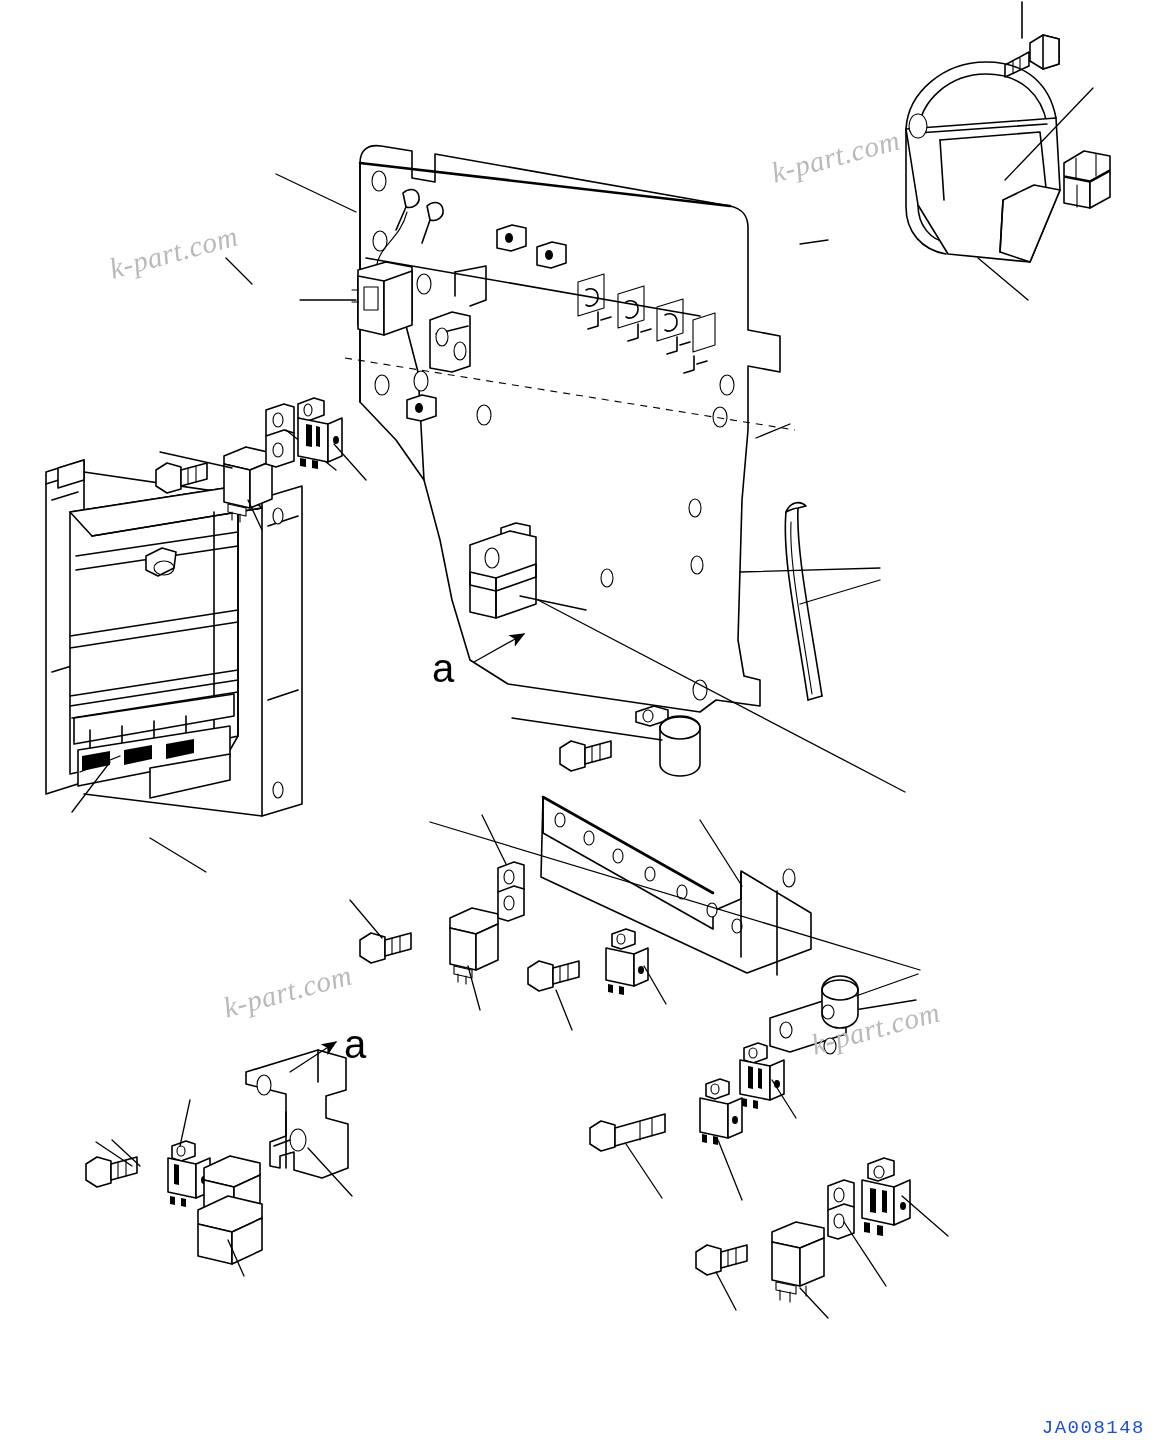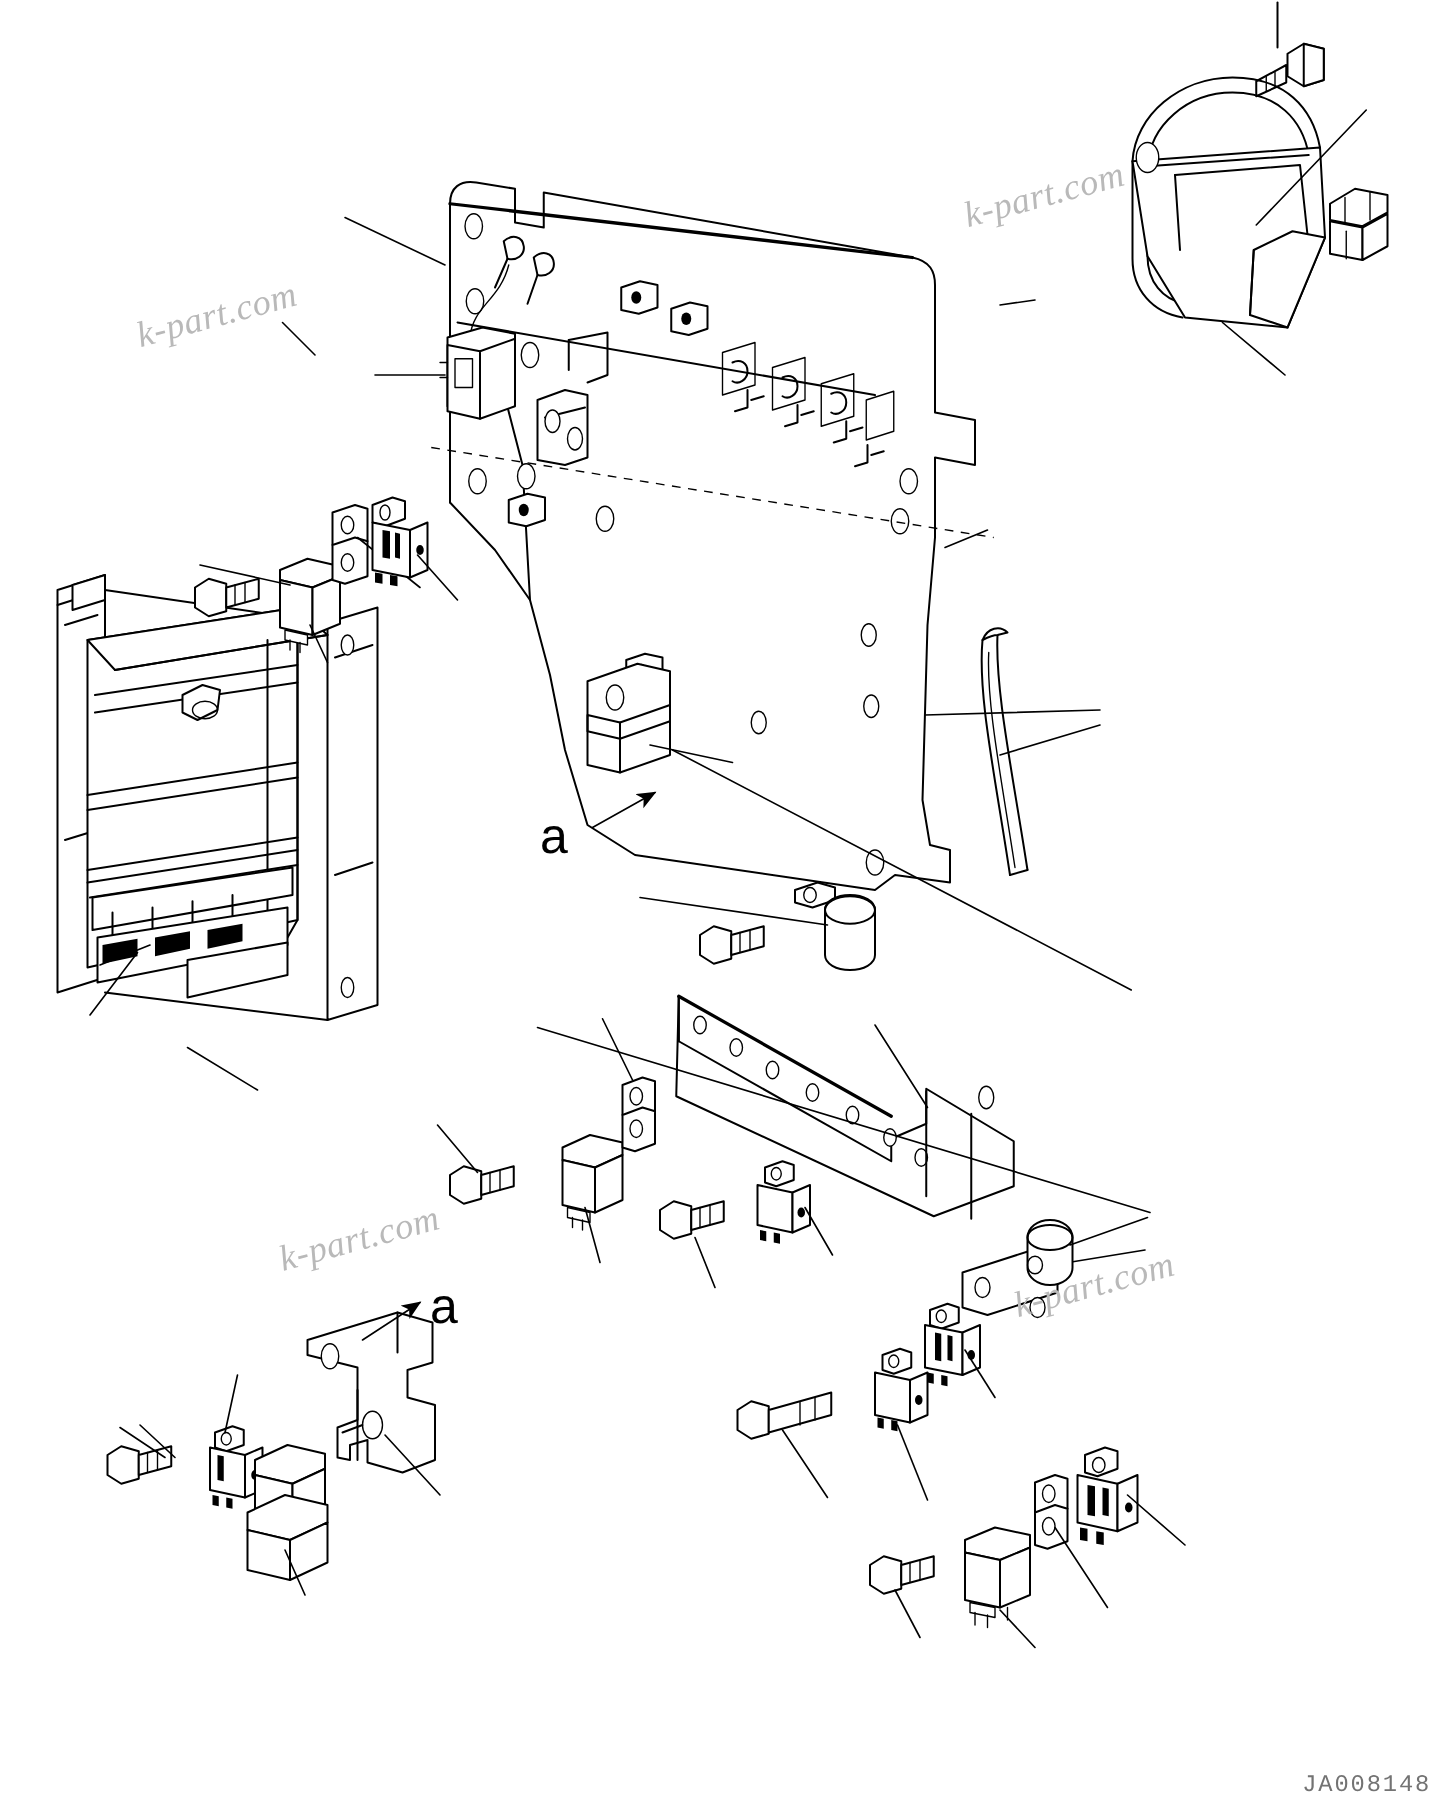--- a/index.html
+++ b/index.html
@@ -15,21 +15,21 @@
   .ln-h{fill:none;stroke:#000;stroke-width:2.6;stroke-linecap:round;stroke-linejoin:round;}
   .lead{fill:none;stroke:#000;stroke-width:1.3;stroke-linecap:round;}
   .dash{fill:none;stroke:#000;stroke-width:1.1;stroke-dasharray:7 6;}
   .wht{fill:#ffffff;stroke:#000;stroke-width:1.6;stroke-linejoin:round;}
   .wht-t{fill:#ffffff;stroke:#000;stroke-width:1.1;stroke-linejoin:round;}
   .blk{fill:#000000;stroke:none;}
   .sec-letter{font-family:"Liberation Sans","DejaVu Sans",sans-serif;font-size:40px;fill:#000;}
   .fignum{
     position:absolute;right:18px;bottom:14px;
     font-family:"Liberation Mono","DejaVu Sans Mono",monospace;
-    font-size:19px;letter-spacing:1.5px;color:#737373;white-space:nowrap;
+    font-size:19px;letter-spacing:1.5px;color:#1d4ed8;white-space:nowrap;
   }
   .wm{
     position:absolute;
     font-family:"Liberation Serif","DejaVu Serif",serif;
     font-style:italic;font-size:29px;color:#b9b9b9;
     white-space:nowrap;user-select:none;letter-spacing:.5px;
   }
   .wm1{left:108px;top:236px;transform:rotate(-15deg);}
   .wm2{left:770px;top:140px;transform:rotate(-15deg);}
   .wm3{left:222px;top:975px;transform:rotate(-15deg);}

